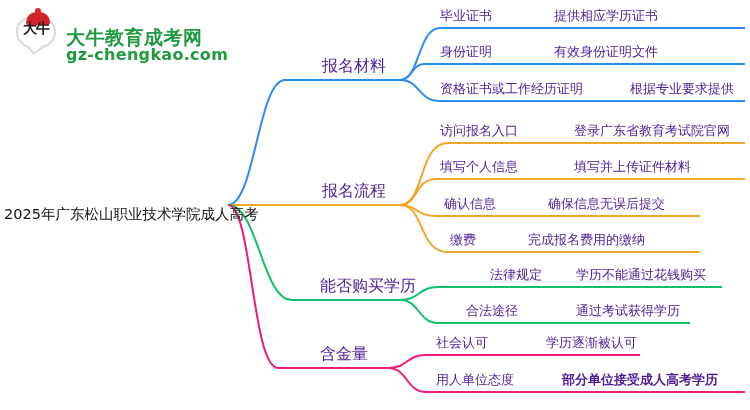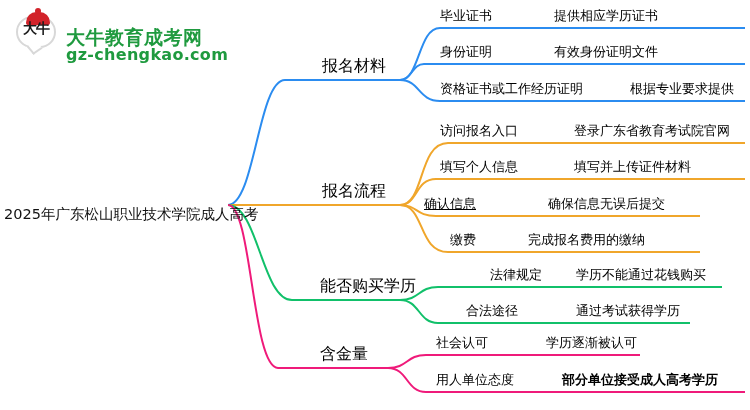--- a/index.html
+++ b/index.html
@@ -93,21 +93,21 @@
   #wires {
     position: absolute;
     left: 0; top: 0;
     width: 750px; height: 410px;
     pointer-events: none;
   }
   
   .node {
     position: absolute;
     font-size: 13.5px;
-    color: #000000;
+    color: #4c1d95;
     white-space: nowrap;
     line-height: 16px;
     text-align: center;
   }
   #root-label {
     position: absolute;
     left: 4px; top: 205px;
     font-size: 14.5px;
     font-weight: normal;
     color: #111111;
@@ -184,21 +184,21 @@
   <div class="node leaf-label" style="left:630px; top:81px;">根据专业要求提供</div>
 
   <div class="node branch-label" style="left:322px; top:183px;">报名流程</div>
 
   <div class="node sub-label" style="left:440px; top:123px;">访问报名入口</div>
   <div class="node leaf-label" style="left:574px; top:123px;">登录广东省教育考试院官网</div>
 
   <div class="node sub-label" style="left:440px; top:159px;">填写个人信息</div>
   <div class="node leaf-label" style="left:574px; top:159px;">填写并上传证件材料</div>
 
-  <div class="node sub-label" style="left:424px; top:196px;text-decoration:underline;">确认信息</div>
+  <div class="node sub-label" style="left:444px; top:196px;">确认信息</div>
   <div class="node leaf-label" style="left:548px; top:196px;">确保信息无误后提交</div>
 
   <div class="node sub-label" style="left:450px; top:232px;">缴费</div>
   <div class="node branch-label" style="left:320px; top:278px;">能否购买学历</div>
 
   <div class="node leaf-label" style="left:528px; top:232px;">完成报名费用的缴纳</div>
 
   <div class="node sub-label" style="left:490px; top:267px;">法律规定</div>
   <div class="node leaf-label" style="left:576px; top:267px;">学历不能通过花钱购买</div>
 

